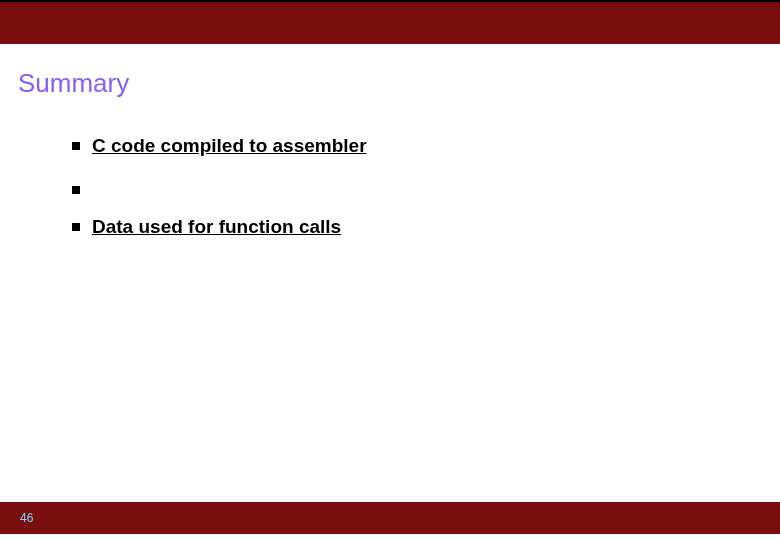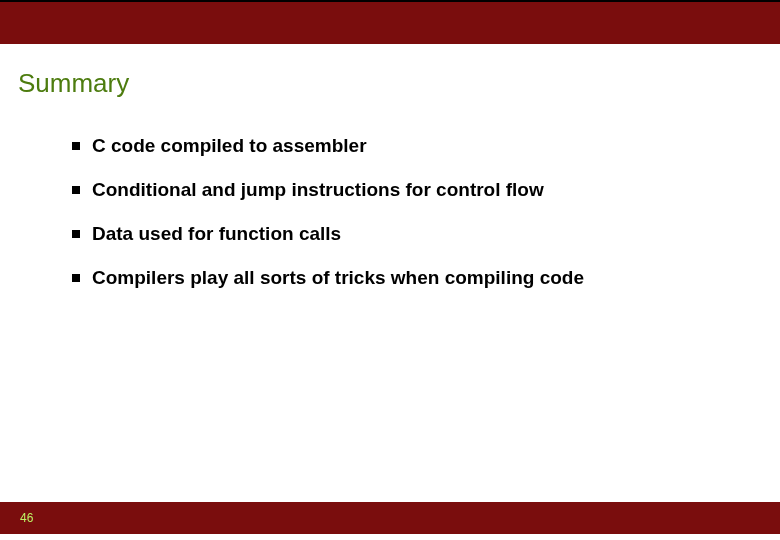--- a/index.html
+++ b/index.html
@@ -18,32 +18,33 @@
     .top-bar {
       width: 100%;
       height: 44px;
       background: #7a0d0d;
       border-top: 2px solid #000;
     }
     .content {
       padding: 24px 18px 0 18px;
     }
     .title {
-      color: #4d7c0f;
+      color: #8b5cf6;
       font-size: 26px;
       font-weight: normal;
       margin-bottom: 36px;
     }
     .bullets {
       padding-left: 54px;
     }
     .bullet-item {
       display: flex;
       align-items: flex-start;
       margin-bottom: 22px;
+      text-decoration: underline;
     }
     .bullet-marker {
       width: 8px;
       height: 8px;
       background: #000;
       margin-right: 12px;
       margin-top: 7px;
       flex-shrink: 0;
     }
     .bullet-text {
@@ -56,47 +57,42 @@
       bottom: 6px;
       left: 0;
       width: 100%;
       height: 32px;
       background: #7a0d0d;
       display: flex;
       align-items: center;
       padding-left: 20px;
     }
     .page-number {
-      color: #bef264;
+      color: #7dd3fc;
       font-size: 12px;
     }
   </style>
 </head>
 <body>
 
 <div class="top-bar"></div>
 
 <div class="content">
   <h1 class="title">Summary</h1>
 
   <div class="bullets">
     <div class="bullet-item">
       <div class="bullet-marker"></div>
       <div class="bullet-text">C code compiled to assembler</div>
     </div>
     <div class="bullet-item">
       <div class="bullet-marker"></div>
-      <div class="bullet-text">Conditional and jump instructions for control flow</div>
     </div>
     <div class="bullet-item">
       <div class="bullet-marker"></div>
       <div class="bullet-text">Data used for function calls</div>
-    </div>
-    <div class="bullet-item">
-      <div class="bullet-marker"></div>
-      <div class="bullet-text">Compilers play all sorts of tricks when compiling code</div>
     </div>
   </div>
 </div>
 
 <div class="bottom-bar">
   <span class="page-number">46</span>
 </div>
 
 </body></html>

